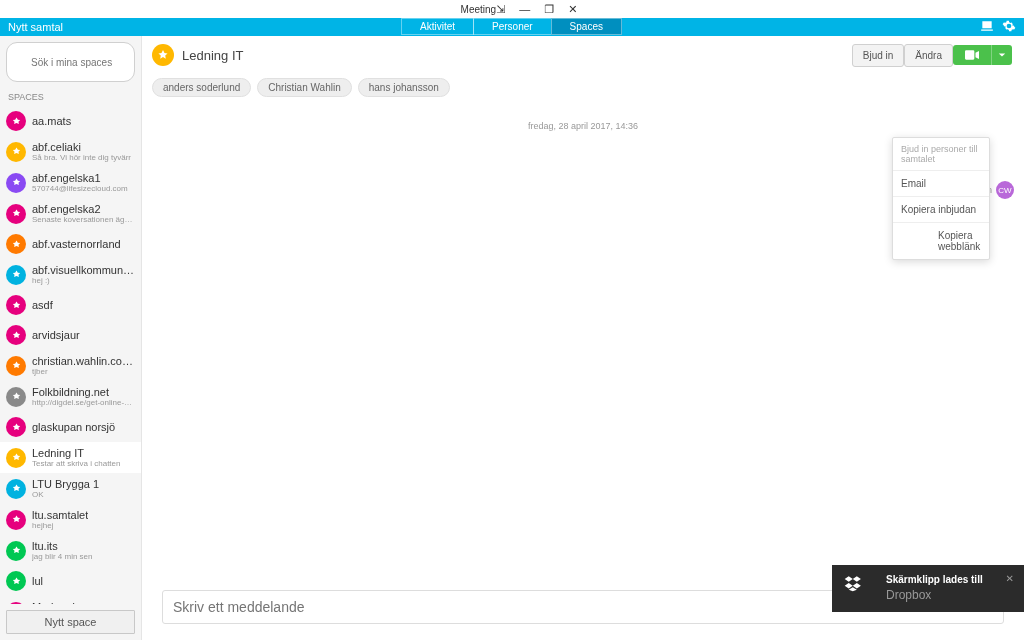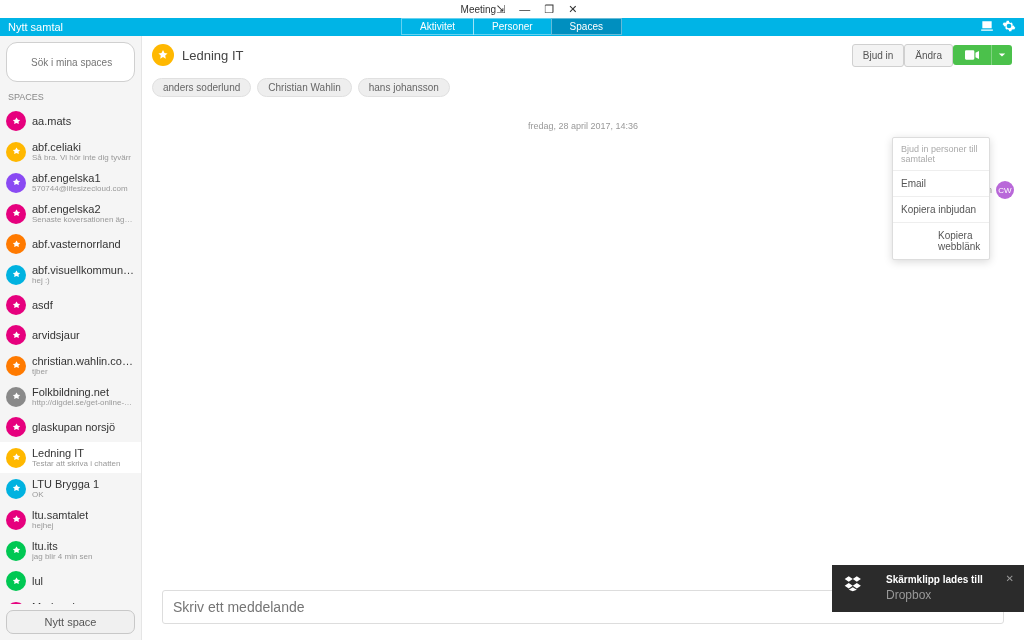--- a/index.html
+++ b/index.html
@@ -29,21 +29,21 @@
 .spacelist { flex: 1; overflow-y: auto; }
 .spacelist::-webkit-scrollbar { width: 6px; }
 .spacelist::-webkit-scrollbar-thumb { background: #c8c8c8; border-radius: 3px; }
 .spitem { display: flex; align-items: center; padding: 5px 6px; gap: 6px; cursor: pointer; }
 .spitem.sel { background: #fff; }
 .spicon { width: 20px; height: 20px; border-radius: 50%; flex-shrink: 0; display: flex; align-items: center; justify-content: center; }
 .spicon svg { width: 11px; height: 11px; fill: #fff; }
 .sptxt { overflow: hidden; }
 .spname { font-size: 11px; color: #333; white-space: nowrap; overflow: hidden; text-overflow: ellipsis; }
 .spsub { font-size: 8px; color: #999; white-space: nowrap; overflow: hidden; text-overflow: ellipsis; }
-.newspace { margin: 6px; padding: 5px; border: 1px solid #c8c8c8; border-radius: 7px; background: #f0f0f0; font-size: 11px; color: #555; text-align: center; cursor: pointer; }
+.newspace { margin: 6px; padding: 5px; border: 1px solid #c8c8c8; border-radius: 1px; background: #f0f0f0; font-size: 11px; color: #555; text-align: center; cursor: pointer; }
 
 .content { flex: 1; display: flex; flex-direction: column; position: relative; background:#fff;}
 .chdr { height: 38px; display: flex; align-items: center; padding: 0 10px; gap: 8px; border-bottom: 0px solid #eee;}
 .chdr .hicon { width: 22px; height: 22px; border-radius: 50%; background: #ffb800; display: flex; align-items: center; justify-content: center; }
 .chdr .hicon svg { width:12px; height:12px; fill:#fff;}
 .chtitle { font-size: 13px; color: #444; flex: 1; }
 .hbtns { display: flex; align-items:center; margin-right:2px;}
 .hb { padding: 5px 10px; font-size: 10px; border-radius: 3px; border: 1px solid #d0d0d0; background: #f3f3f3; color: #555; cursor: pointer; }
 .hbgrn { display:flex; align-items:stretch;}
 .hbgrn .cam { background: #4bc14b; padding: 5px 12px; border-radius: 3px 0 0 3px; display:flex; align-items:center;}

